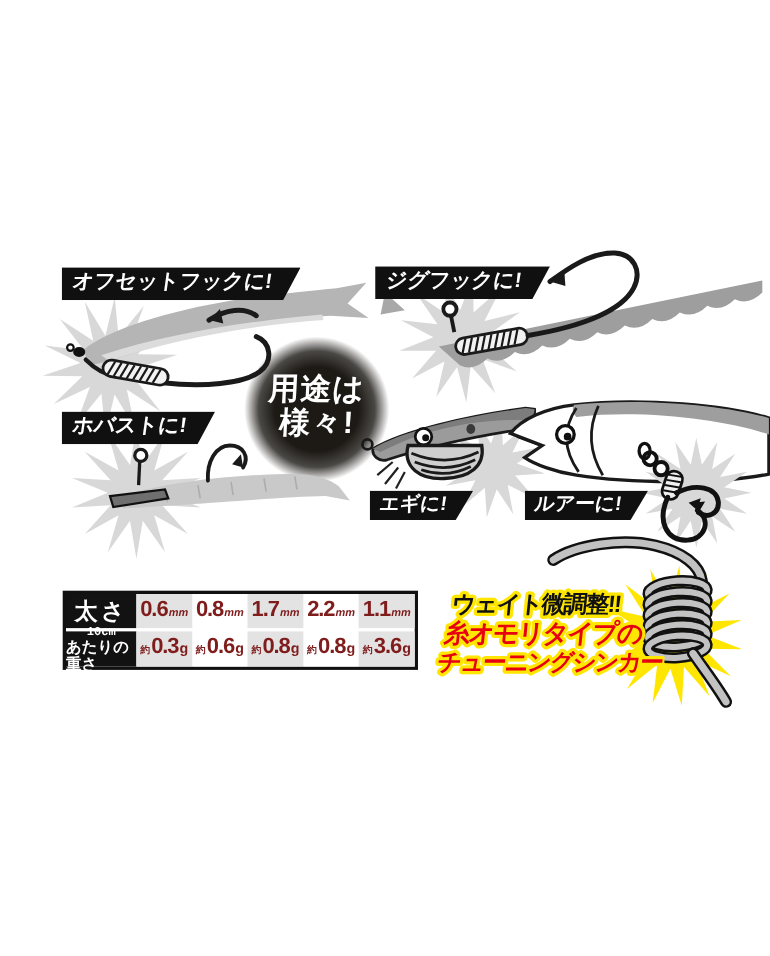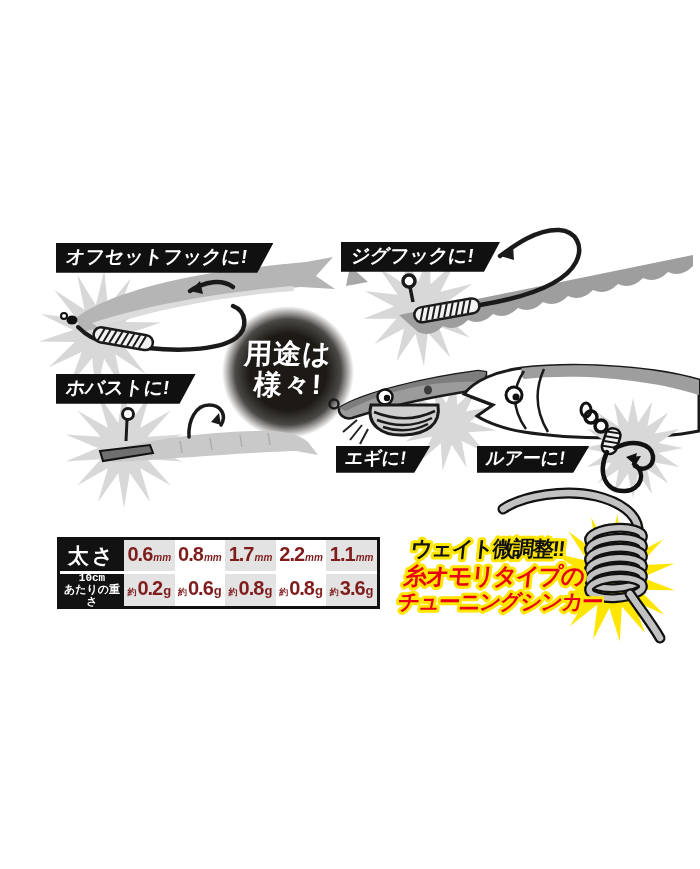--- a/index.html
+++ b/index.html
@@ -20,21 +20,21 @@
   .badge-text span{display:block;transform:skewX(-3deg);}
 
   
   .spec-table{position:absolute;left:57px;top:537px;display:grid;
       grid-template-columns:64px repeat(5,50.6px);grid-template-rows:31px 32px;
       row-gap:3px;background:#fff;border:3px solid #111;}
   .spec-table .hc{background:#121212;color:#fff;display:flex;flex-direction:column;
       align-items:center;justify-content:center;font-weight:bold;}
   .spec-table .hc .h-big{font-size:21px;letter-spacing:3px;}
   .spec-table .hc .h-s1{font-size:11px;line-height:1.05;font-family:Liberation Mono, monospace;}
-  .spec-table .hc .h-s2{font-size:11px;line-height:1.05;text-align:center;}
+  .spec-table .hc .h-s2{font-size:14px;line-height:1.05;}
   .spec-table .cell{display:flex;align-items:baseline;justify-content:center;
       background:#fff;color:#7f1d1d;font-weight:bold;padding-top:3px;}
   .spec-table .cell.alt{background:#e3e3e3;}
   .spec-table .num{font-size:20px;letter-spacing:-1px;}
   .spec-table .unit{font-size:10px;margin-left:1px;font-style:italic;}
   .spec-table .unitg{font-size:13px;margin-left:1px;}
   .spec-table .approx{font-size:9px;margin-right:1px;}
 
   .promo-text{position:absolute;left:394px;top:527px;}
   .pt1{font-size:21.5px;font-weight:bold;fill:#111111;stroke:#ffe600;stroke-width:6;
@@ -202,21 +202,21 @@
         <span class="num">1.1</span>
         <span class="unit">mm</span>
       </div>
 
     <div class="hc">
       <span class="h-s1">10cm</span>
       <span class="h-s2">あたりの重さ</span>
     </div>
     <div class="cell alt">
         <span class="approx">約</span>
-        <span class="num">0.2</span>
+        <span class="num">0.3</span>
         <span class="unitg">g</span>
       </div>
     <div class="cell">
         <span class="approx">約</span>
         <span class="num">0.6</span>
         <span class="unitg">g</span>
       </div>
     <div class="cell alt">
         <span class="approx">約</span>
         <span class="num">0.8</span>

